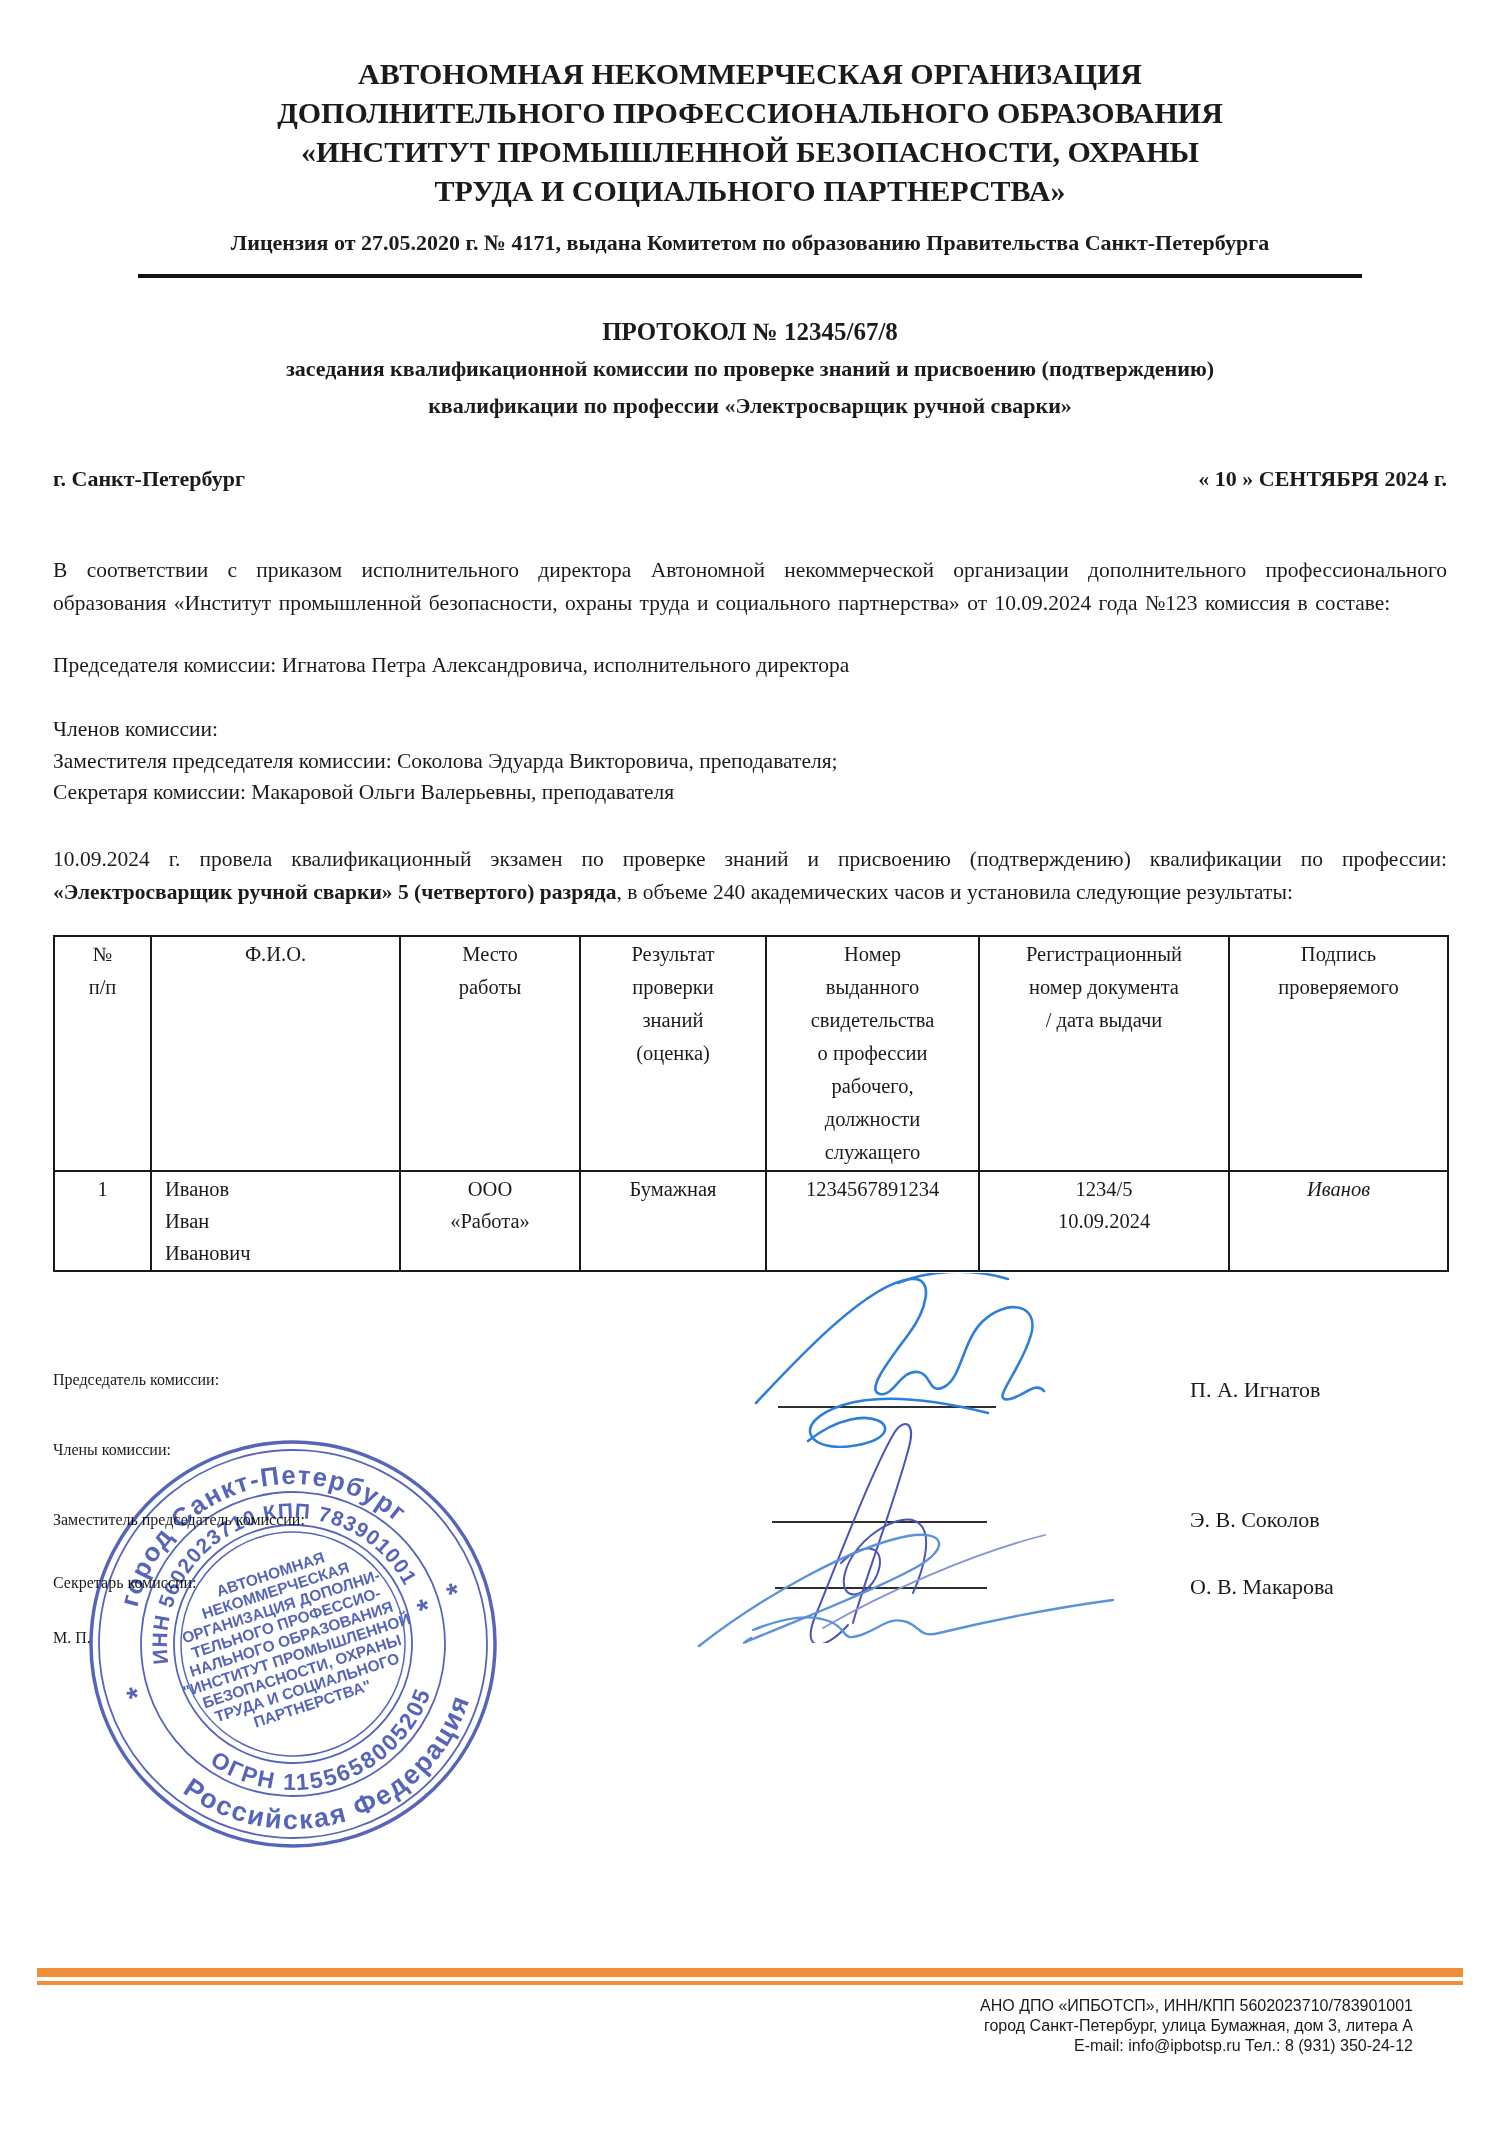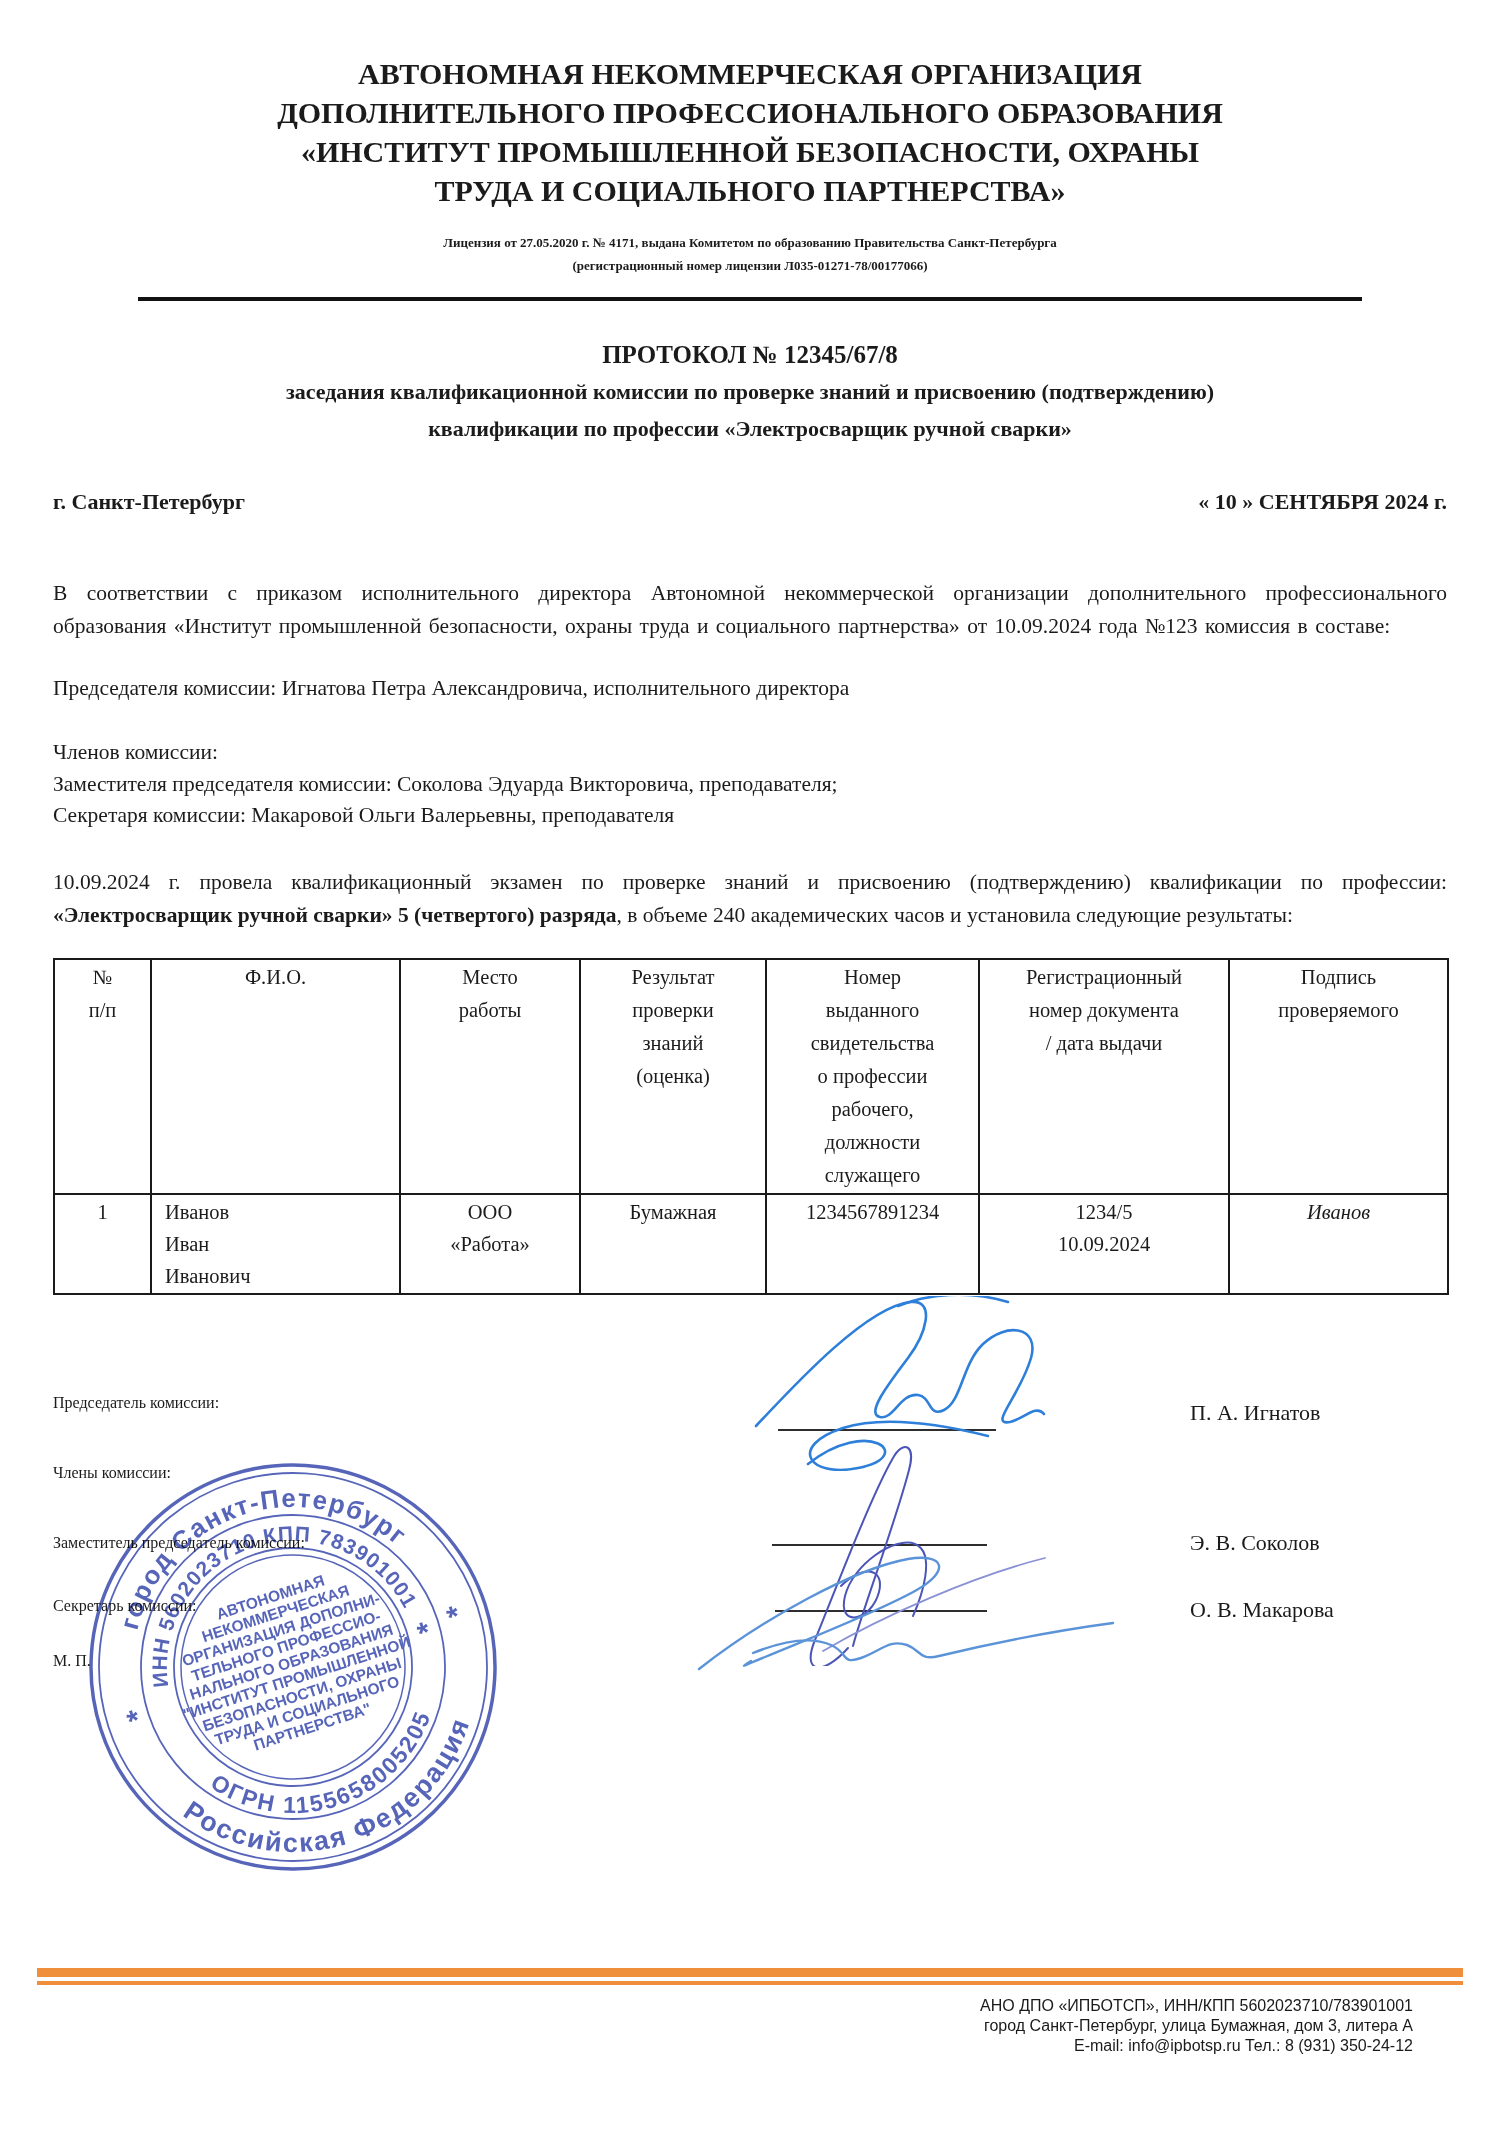--- a/index.html
+++ b/index.html
@@ -14,21 +14,21 @@
   *{margin:0;padding:0;box-sizing:border-box;}
   html,body{background:#888;}
   .page{
     position:relative;width:1500px;height:2141px;background:#fff;
     font-family:"Liberation Serif",serif;color:var(--ink);
     margin:0 auto;overflow:hidden;
   }
   .content{padding:0 53px;}
   
   .org-name{margin-top:54px;text-align:center;font-weight:700;font-size:30px;line-height:39px;}
-  .license{margin-top:21px;text-align:center;font-weight:700;font-size:13px;line-height:23px;}
+  .license{margin-top:21px;text-align:center;font-weight:700;font-size:22px;line-height:23px;}
   .rule{width:1224px;height:4px;background:#121212;margin:20px auto 0;}
   
   .title{margin-top:40px;text-align:center;font-weight:700;font-size:25px;}
   .subtitle{margin-top:4px;text-align:center;font-weight:700;font-size:22px;line-height:37px;}
   .city-row{display:flex;justify-content:space-between;font-weight:700;font-size:22px;margin-top:42px;}
   
   .p-intro{margin-top:62px;font-size:21.5px;line-height:33px;text-align:justify;word-spacing:2px;}
   .p-chair{margin-top:33px;font-size:21.5px;}
   .p-members{margin-top:36px;font-size:21.5px;line-height:31.5px;}
   .p-exam{margin-top:34px;font-size:21.5px;line-height:33px;text-align:justify;}
@@ -63,21 +63,20 @@
   <div class="content">
 
     <div class="org-name">
       <div>АВТОНОМНАЯ НЕКОММЕРЧЕСКАЯ ОРГАНИЗАЦИЯ</div>
       <div>ДОПОЛНИТЕЛЬНОГО ПРОФЕССИОНАЛЬНОГО ОБРАЗОВАНИЯ</div>
       <div>«ИНСТИТУТ ПРОМЫШЛЕННОЙ БЕЗОПАСНОСТИ, ОХРАНЫ</div>
       <div>ТРУДА И СОЦИАЛЬНОГО ПАРТНЕРСТВА»</div>
     </div>
     <div class="license">
       <div>Лицензия от 27.05.2020 г. № 4171, выдана Комитетом по образованию Правительства Санкт-Петербурга</div>
-      <div>(регистрационный номер лицензии Л035-01271-78/00177066)</div>
     </div>
     <div class="rule"></div>
 
     <div class="title">ПРОТОКОЛ № 12345/67/8</div>
     <div class="subtitle">
       <div>заседания квалификационной комиссии по проверке знаний и присвоению (подтверждению)</div>
       <div>квалификации по профессии «Электросварщик ручной сварки»</div>
     </div>
     <div class="city-row">
       <span>г. Санкт-Петербург</span>

